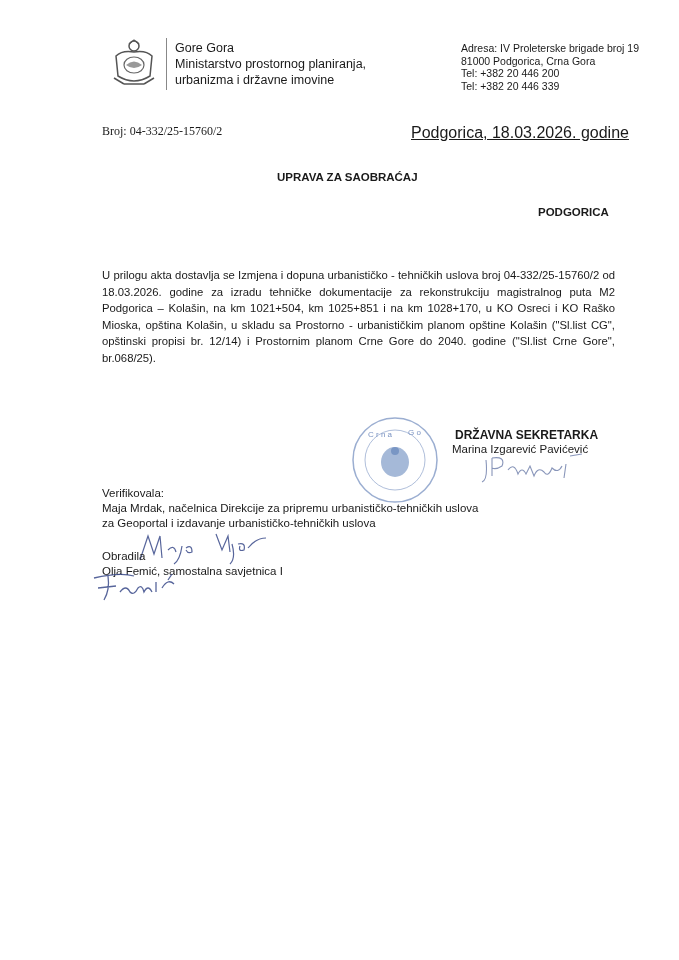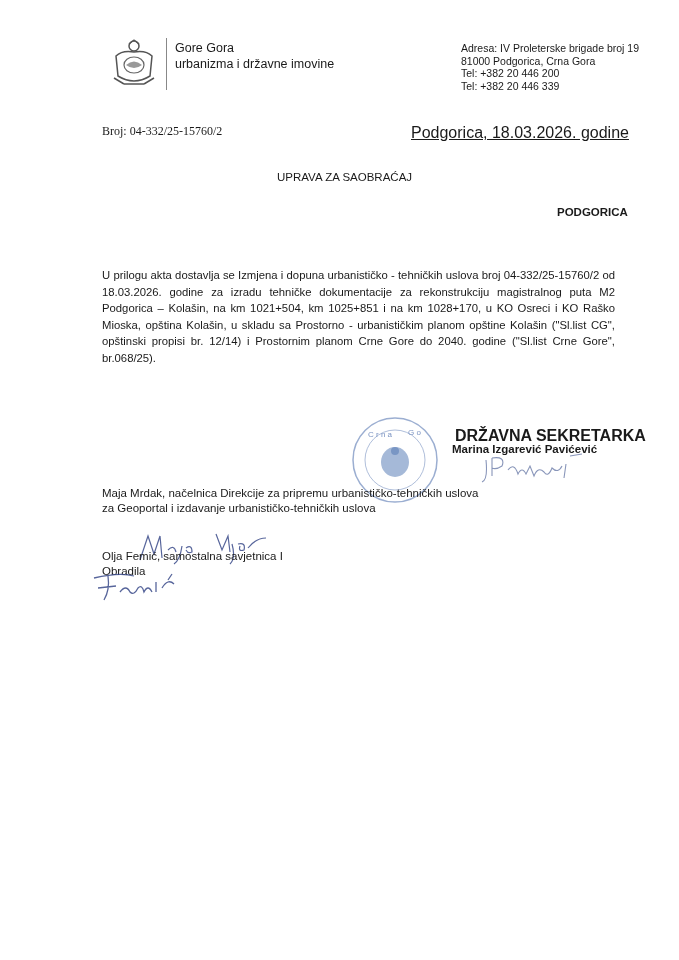--- a/index.html
+++ b/index.html
@@ -7,29 +7,29 @@
       width: 679px; height: 960px; position: relative; overflow: hidden;
       font-family: "Liberation Sans", sans-serif; color: #1a1a1a;
     }
     .abs { position: absolute; }
     .crest { left: 110px; top: 38px; width: 48px; height: 52px; }
     .vline { left: 166px; top: 38px; width: 1px; height: 52px; background: #888; }
     .org { left: 175px; top: 40px; font-size: 12.5px; line-height: 16px; }
     .addr { right: 40px; top: 42px; font-size: 10.5px; line-height: 12.5px; }
     .broj { left: 102px; top: 124px; font-size: 12px; font-family: Liberation Serif, serif; }
     .date { left: 411px; top: 124px; font-size: 16px; text-decoration: underline; }
-    .recipient { left: 277px; top: 171px; font-size: 11.5px; font-weight: normal; }
-    .city { left: 538px; top: 206px; font-size: 11.5px; font-weight: bold; margin-left: 19px; }
+    .recipient { left: 277px; top: 171px; font-size: 11.5px; font-weight: bold; }
+    .city { left: 538px; top: 206px; font-size: 11.5px; font-weight: bold; }
     .body-text {
       left: 102px; top: 267px; width: 513px; font-size: 11.3px; line-height: 16.5px;
       text-align: justify;
     }
     .stamp { left: 350px; top: 415px; width: 90px; height: 90px; }
-    .sig-title { left: 455px; top: 428px; font-size: 16px; font-weight: bold; line-height: 15px; }
-    .sig-name { left: 452px; top: 443px; font-size: 11.5px; font-weight: bold; text-align: right; }
+    .sig-title { left: 455px; top: 428px; font-size: 12px; font-weight: bold; line-height: 15px; }
+    .sig-name { left: 452px; top: 443px; font-size: 11.5px; font-weight: normal; text-align: right; }
     .sig-hand { left: 478px; top: 452px; width: 110px; height: 34px; }
     .verif { left: 102px; top: 486px; font-size: 11.5px; line-height: 15px; }
     .sig-maja { left: 130px; top: 530px; width: 140px; height: 36px; }
     .obradila { left: 102px; top: 549px; font-size: 11.5px; line-height: 15px; }
     .sig-femic { left: 90px; top: 570px; width: 90px; height: 32px; }
   </style>
 </head>
 <body>
 
 <svg class="abs crest" viewBox="0 0 48 52">
@@ -37,20 +37,21 @@
   <path d="M19 6 L24 2 L29 6" fill="none" stroke="#555" stroke-width="1.2"></path>
   <path d="M6 18 Q12 12 24 14 Q36 12 42 18 L40 38 Q24 48 8 38 Z" fill="none" stroke="#555" stroke-width="1.5"></path>
   <ellipse cx="24" cy="27" rx="10" ry="8" fill="none" stroke="#666" stroke-width="1.2"></ellipse>
   <path d="M16 27 Q24 20 32 27 Q24 33 16 27" fill="#999"></path>
   <path d="M4 40 L14 46 M44 40 L34 46 M14 46 L34 46" stroke="#555" stroke-width="1.5"></path>
 </svg>
 <div class="abs vline"></div>
 
 <div class="abs org">
   <div>Gore Gora</div>
+  <div>Ministarstvo prostornog planiranja,</div>
   <div>urbanizma i državne imovine</div>
 </div>
 
 <div class="abs addr">
   <div>Adresa: IV Proleterske brigade broj 19</div>
   <div>81000 Podgorica, Crna Gora</div>
   <div>Tel: +382 20 446 200</div>
   <div>Tel: +382 20 446 339</div>
 </div>
 
@@ -71,26 +72,27 @@
   <circle cx="45" cy="36" r="4" fill="#5b7fb8" opacity="0.6"></circle>
 </svg>
 
 <div class="abs sig-title">DRŽAVNA SEKRETARKA</div>
 <div class="abs sig-name">Marina Izgarević Pavićević</div>
 <svg class="abs sig-hand" viewBox="0 0 110 34">
   <path d="M8 8 Q10 28 4 30 M14 6 L14 24 M14 6 Q28 4 24 14 Q18 18 14 16 M30 18 Q36 10 40 22 Q44 14 48 22 L52 14 L56 24 Q60 14 66 20 Q70 26 74 16 Q80 22 84 14 M88 12 L86 26 M92 4 L104 2" fill="none" stroke="#6a7aa8" stroke-width="1.1" opacity="0.8"></path>
 </svg>
 
 <div class="abs verif">
+  <div>Verifikovala:</div>
   <div>Maja Mrdak, načelnica Direkcije za pripremu urbanističko-tehničkih uslova</div>
   <div>za Geoportal i izdavanje urbanističko-tehničkih uslova</div>
 </div>
 <svg class="abs sig-maja" viewBox="0 0 140 36">
   <path d="M10 30 L18 6 L24 24 L30 6 L32 28 M38 20 Q44 14 46 22 M52 16 Q50 30 44 34 M56 18 Q62 14 62 22 Q58 24 56 20 M86 4 L92 20 L98 6 L100 22 M102 14 Q106 28 100 34 M108 14 Q116 12 114 20 Q108 22 110 16 M118 18 Q126 8 136 8" fill="none" stroke="#3a4a8a" stroke-width="1.2" opacity="0.85"></path>
 </svg>
 
 <div class="abs obradila">
+  <div>Obradila</div>
   <div>Olja Femić, samostalna savjetnica I</div>
-  <div>Obradila</div>
 </div>
 <svg class="abs sig-femic" viewBox="0 0 90 32">
   <path d="M4 8 Q30 2 44 6 M18 6 Q20 20 14 30 M8 18 L26 16 M30 22 Q36 14 40 22 Q44 26 48 18 Q52 14 54 22 Q58 14 62 22 M66 12 L66 22 M72 18 Q78 8 84 14 M82 4 L78 10" fill="none" stroke="#3a4a8a" stroke-width="1.3" opacity="0.85"></path>
 </svg>
 
 </body></html>

